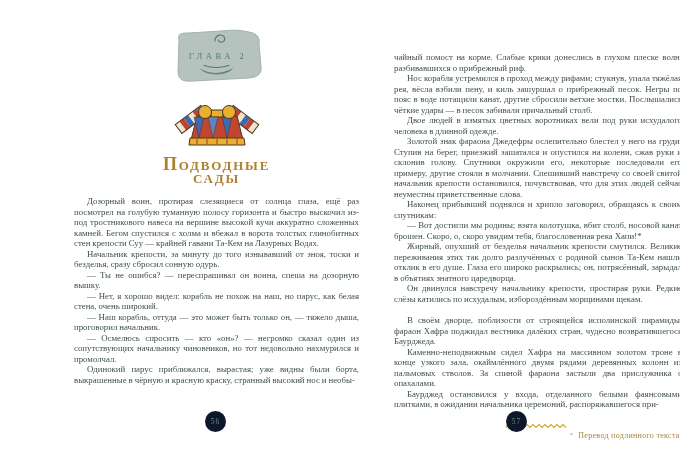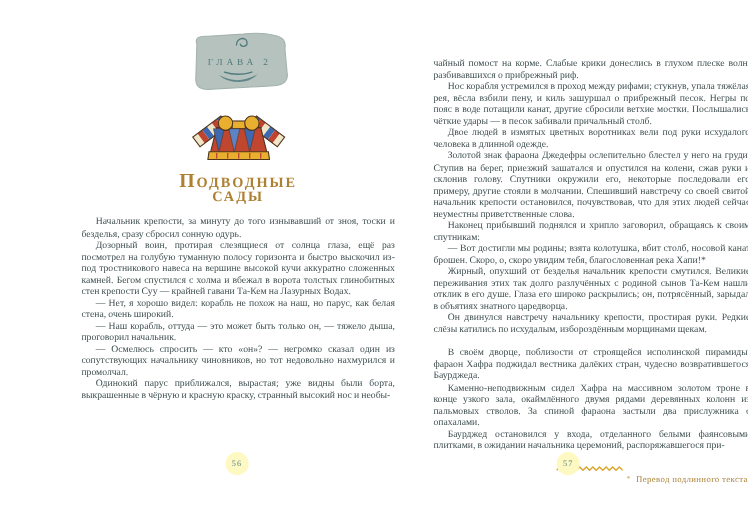--- a/index.html
+++ b/index.html
@@ -24,21 +24,21 @@
   .para.first{text-indent:0;}
   .para.first::first-letter{font-size:13.5px;color:#71807f;line-height:8px;}
   .para.flow{text-indent:0;}
   .para.break{margin-top:11px;}
   .footnote-block{margin-top:13px;text-align:right;}
   .zigzag{display:block;margin:0 auto 2px auto;}
   .zigzag path{stroke:#d9a62e;stroke-width:1.2;fill:none;}
   .footnote-line{font-size:8px;color:#ab8238;letter-spacing:.3px;}
   .fn-marker{margin-right:5px;font-size:7px;vertical-align:1px;color:#c59a3c;}
   .page-num{position:absolute;top:411px;width:21px;height:21px;border-radius:50%;
-            background:#fef9c3;color:#64888a;font-size:7.5px;line-height:21px;
+            background:#0f172a;color:#64888a;font-size:7.5px;line-height:21px;
             text-align:center;letter-spacing:1px;}
   .page-num.pn-left{left:169px;}
   .page-num.pn-right{left:470px;}
 </style>
 </head>
 <body>
 
 <div class="spread">
 
   <div class="page left">
@@ -82,22 +82,23 @@
         <circle class="nk-outline" cx="62" cy="25" r="6.5" fill="#e9b02f"></circle>
       </svg>
 
       <div class="title">
         <div class="title-line">Подводные</div>
         <div class="title-line">сады</div>
       </div>
     </div>
 
     <div class="body">
+        <p class="para">Дозорный воин, протирая слезящиеся от солнца глаза, ещё раз посмотрел на голубую туманную полосу горизонта и быстро выскочил из-под тростникового навеса на вершине высокой кучи аккуратно сложенных камней. Бегом спустился с холма и вбежал в ворота толстых глинобитных стен крепости Суу — крайней гавани Та-Кем на Лазурных Водах.</p>
         <p class="para">Начальник крепости, за минуту до того изнывавший от зноя, тоски и безделья, сразу сбросил сонную одурь.</p>
-        <p class="para">Дозорный воин, протирая слезящиеся от солнца глаза, ещё раз посмотрел на голубую туманную полосу горизонта и быстро выскочил из-под тростникового навеса на вершине высокой кучи аккуратно сложенных камней. Бегом спустился с холма и вбежал в ворота толстых глинобитных стен крепости Суу — крайней гавани Та-Кем на Лазурных Водах.</p>
+        <p class="para">— Ты не ошибся? — переспрашивал он воина, спеша на дозорную вышку.</p>
         <p class="para">— Нет, я хорошо видел: корабль не похож на наш, но парус, как белая стена, очень широкий.</p>
         <p class="para">— Наш корабль, оттуда — это может быть только он, — тяжело дыша, проговорил начальник.</p>
         <p class="para">— Осмелюсь спросить — кто «он»? — негромко сказал один из сопутствующих начальнику чиновников, но тот недовольно нахмурился и промолчал.</p>
         <p class="para">Одинокий парус приближался, вырастая; уже видны были борта, выкрашенные в чёрную и красную краску, странный высокий нос и необы-</p>
       </div>
   </div>
 
   <div class="page right">
     <div class="body">
         <p class="para flow">чайный помост на корме. Слабые крики донеслись в глухом плеске волн, разбивавшихся о прибрежный риф.</p>

